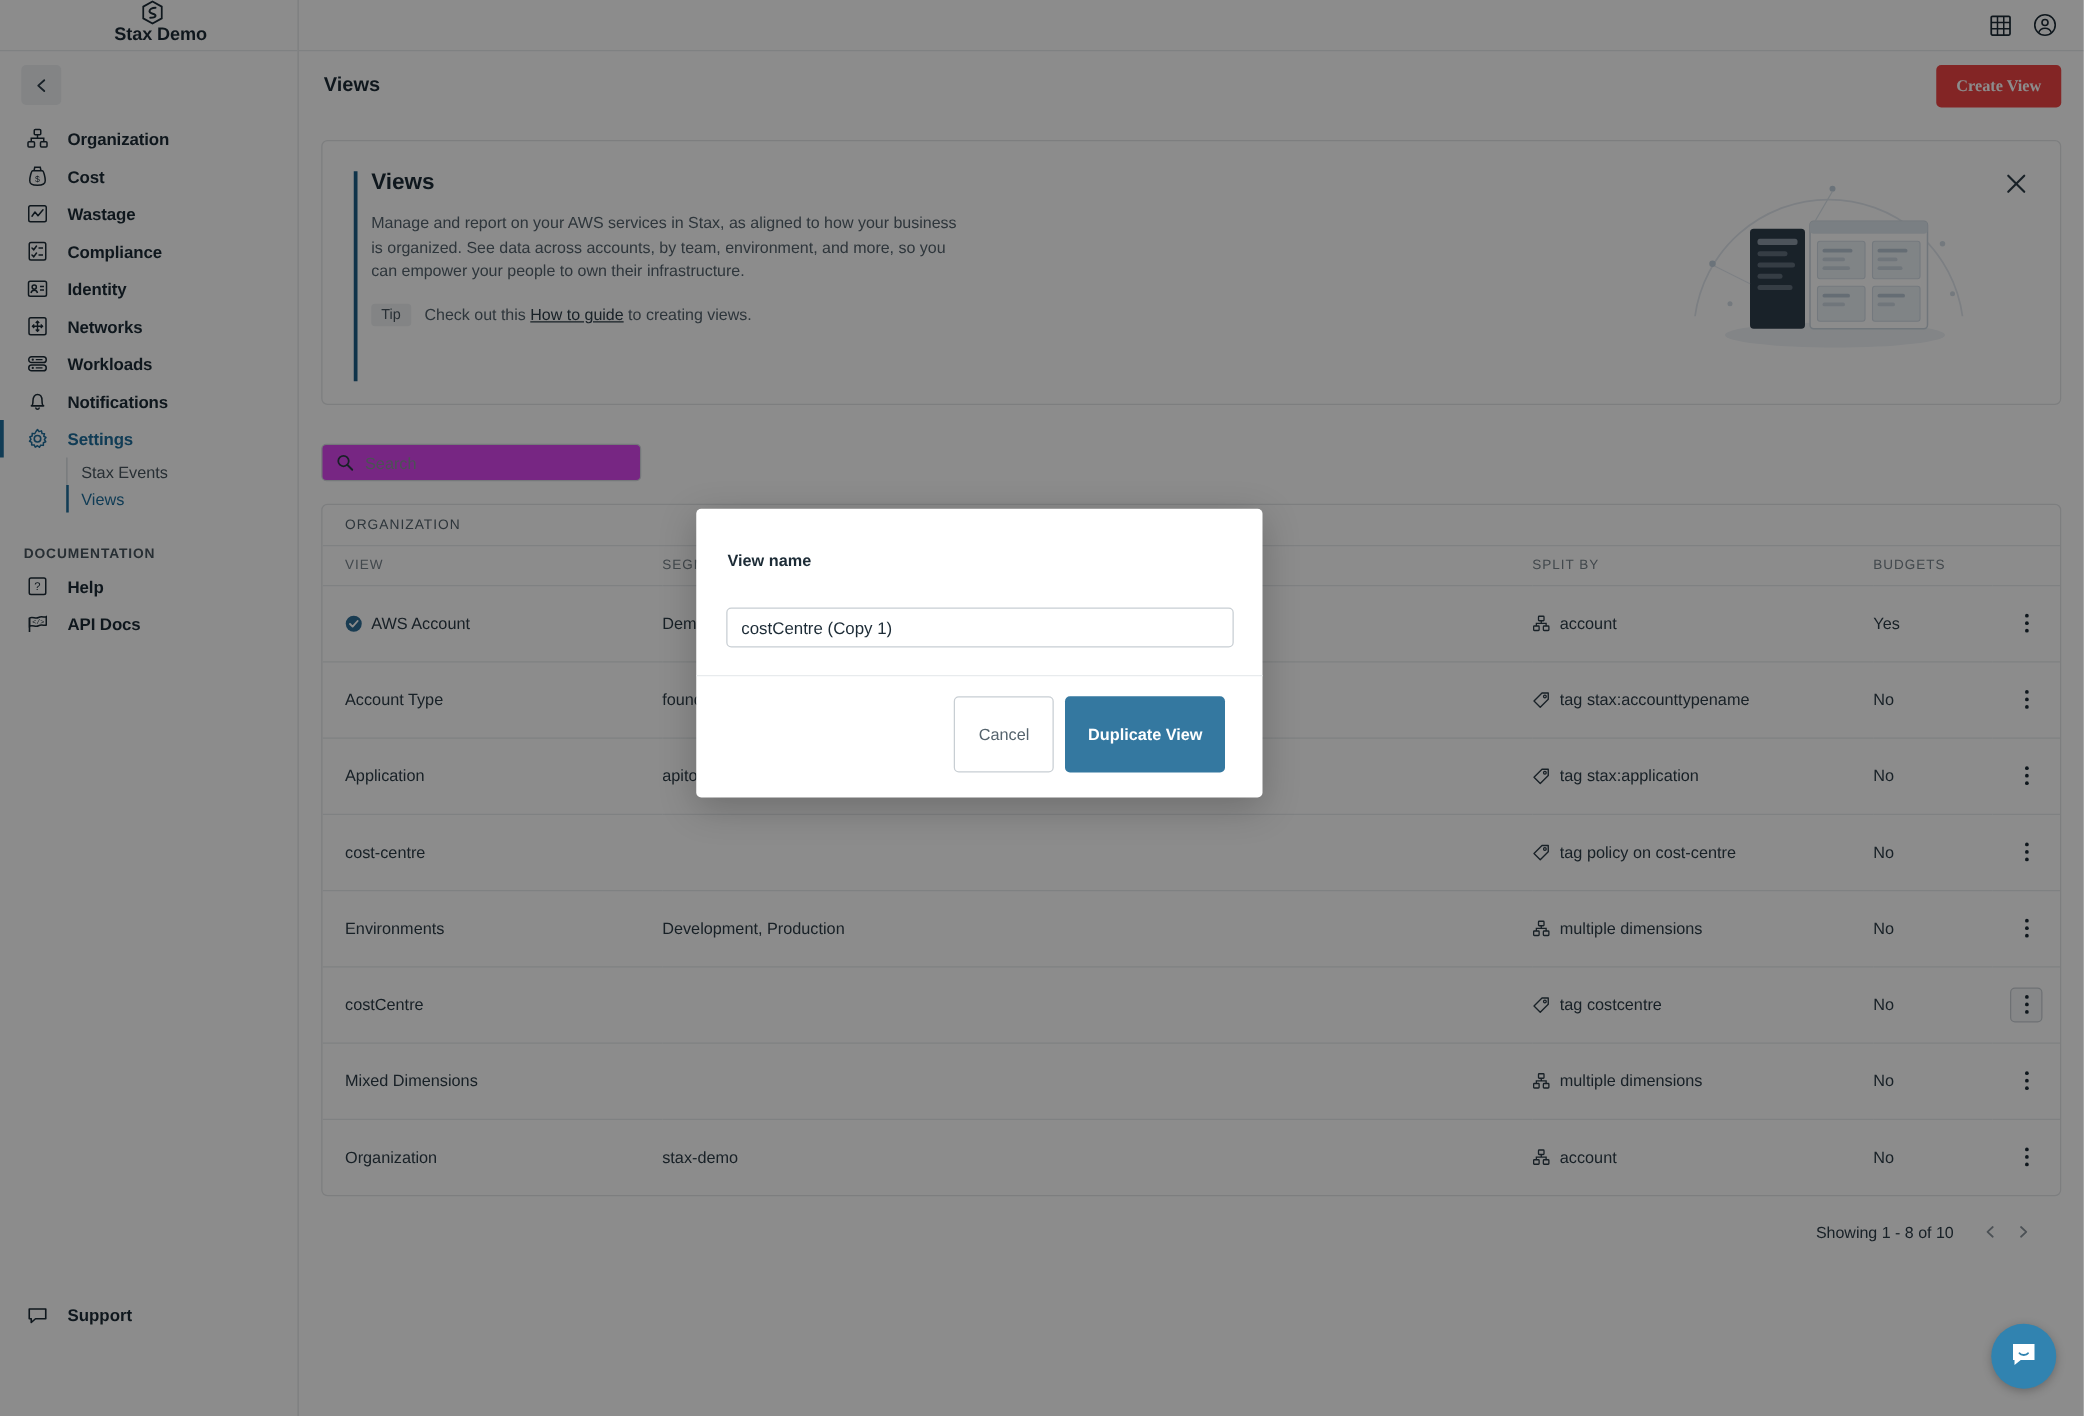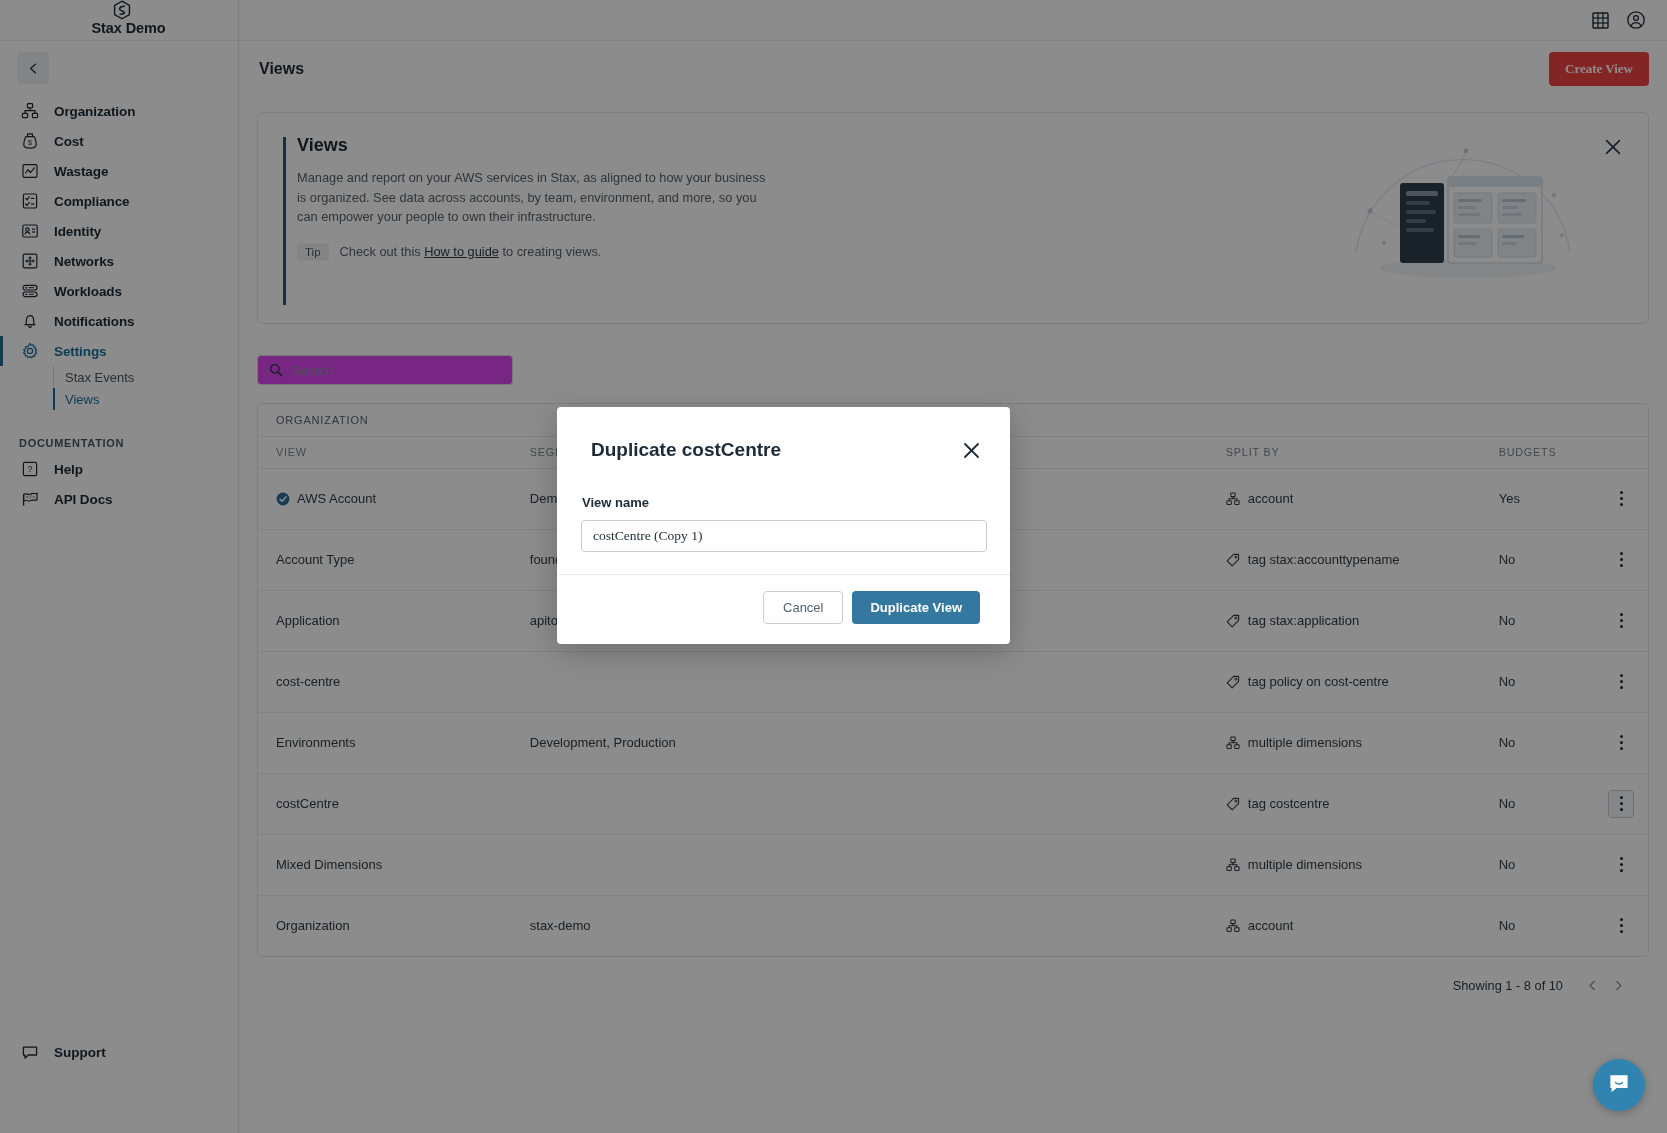--- a/index.html
+++ b/index.html
@@ -319,37 +319,38 @@
   #view-name-label {
     font-size: 13px; font-weight: bold; color: #1c2b36;
     margin-bottom: 10px; display: block; padding-left: 1px;
   }
   #view-name-input {
     width: 406px; height: 32px;
     border: 1px solid #c8ced3; border-radius: 4px;
     font-size: 13.5px; color: #1c2b36;
     padding: 0 11px;
     outline: none;
-    font-family: Liberation Serif, serif;
+    font-family: Liberation Sans, sans-serif;
+    margin-top: 20px;
   }
   #modal-footer {
     border-top: 1px solid #e8ebed;
     padding: 16px 30px 20px 30px;
     display: flex; justify-content: flex-end; gap: 9px;
   }
   #cancel-btn {
     background: #ffffff; color: #55636d;
     border: 1px solid #c8ced3; border-radius: 4px;
     font-size: 13px; padding: 0 19px; cursor: pointer;
     font-family: "Liberation Sans", sans-serif;
   }
   #duplicate-btn {
     background: #3478a0; color: #ffffff;
     border: none; border-radius: 4px;
-    font-size: 13px; font-weight: bold; padding: 9px 18px; cursor: pointer;
+    font-size: 13px; font-weight: bold; padding: 23px 18px; cursor: pointer;
     font-family: "Liberation Sans", sans-serif;
   }
 </style>
 </head>
 <body>
 
 <div id="page-root">
 
   <div id="sidebar">
 
@@ -872,29 +873,20 @@
             <polyline points="3.8,1.6 8,5.5 3.8,9.4" fill="none" stroke="#8a949c" stroke-width="1.4" stroke-linecap="round" stroke-linejoin="round"></polyline>
           </svg>
       </span>
     </div>
   </div>
 </div>
 
 <div id="dim-overlay"></div>
 
 <div id="modal">
-  <div id="modal-header">
-    <div id="modal-title">Duplicate costCentre</div>
-    <div id="modal-close">
-      <svg width="21" height="21" viewBox="0 0 21 21">
-        <line x1="4" y1="4" x2="17" y2="17" stroke="#1c2b36" stroke-width="1.8" stroke-linecap="round"></line>
-        <line x1="17" y1="4" x2="4" y2="17" stroke="#1c2b36" stroke-width="1.8" stroke-linecap="round"></line>
-      </svg>
-    </div>
-  </div>
   <div id="modal-body">
     <label id="view-name-label">View name</label>
     <input id="view-name-input" type="text" placeholder="View name" value="costCentre (Copy 1)" style="">
   </div>
   <div id="modal-footer">
     <button id="cancel-btn">Cancel</button>
     <button id="duplicate-btn">Duplicate View</button>
   </div>
 </div>
 

